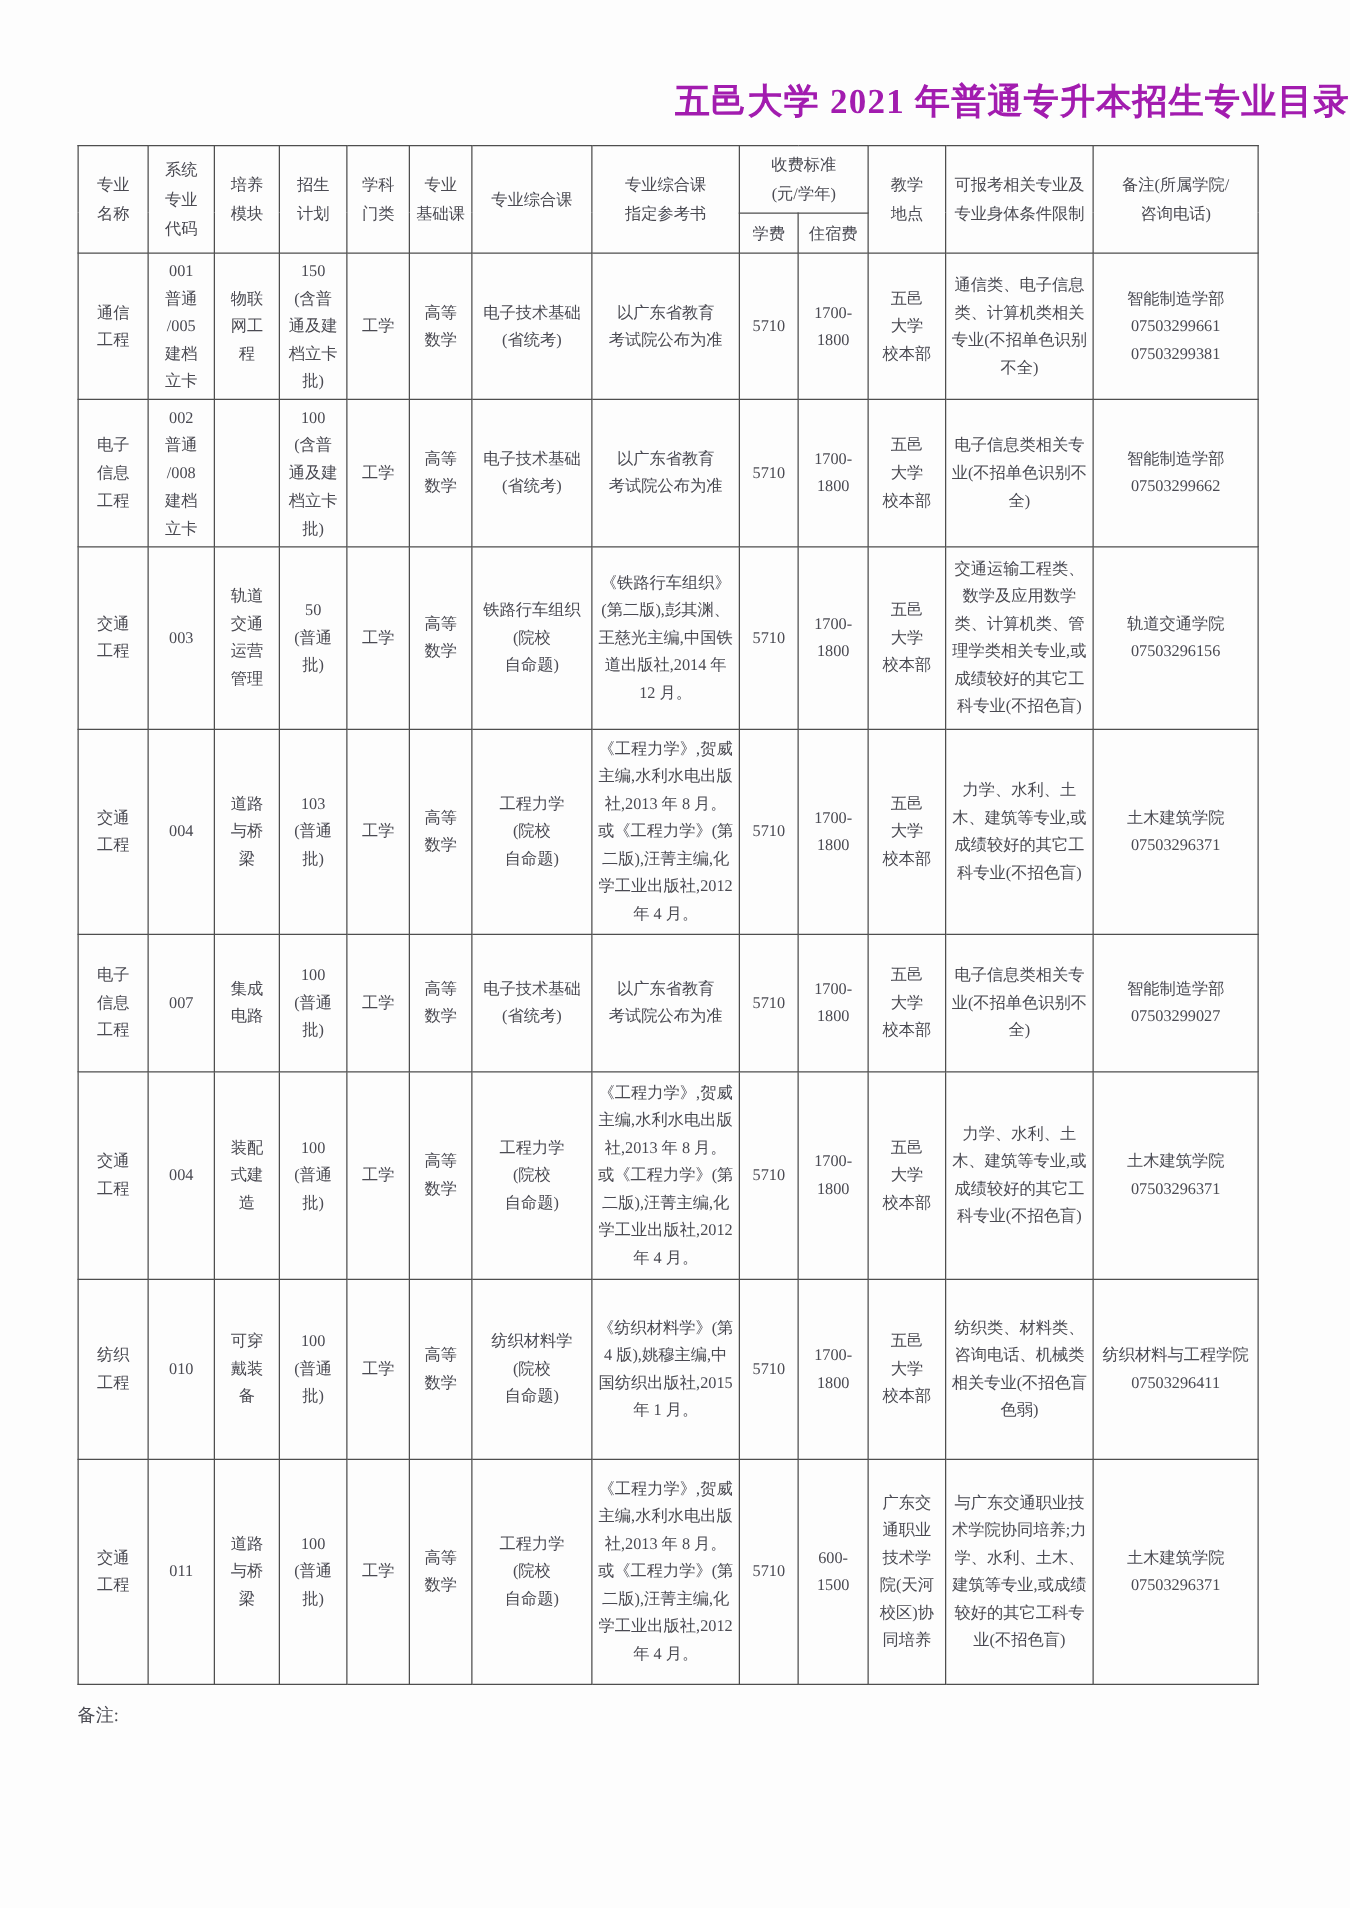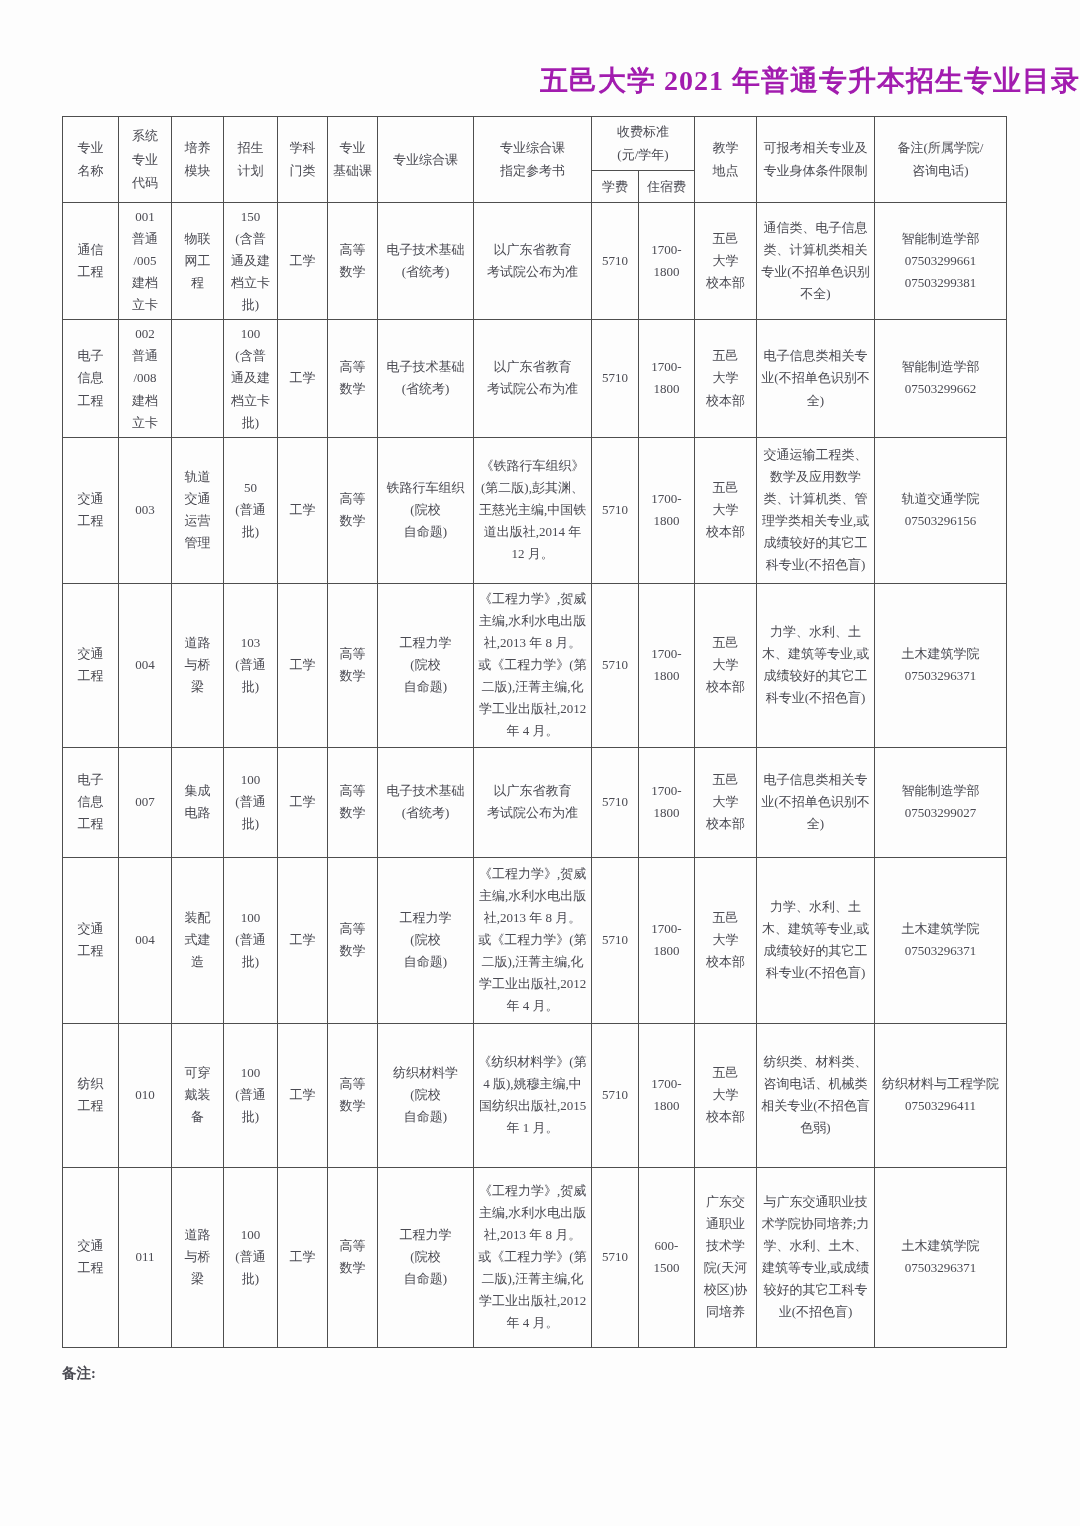--- a/index.html
+++ b/index.html
@@ -38,21 +38,20 @@
     overflow:hidden;
   }
   table.catalog th{line-height:1.8;}
   td.left{text-align:left;padding:3px 7px;margin-top:28px;}
   .notes{
     margin:14px 0 0 62px;
     width:952px;
     font-size:14.5px;
     color:#4a4a52;
     line-height:1.6;
-    font-weight:bold;
   }
   .notes .note-line{margin:0 0 13px 0;}
   .notes .note-label{margin:0 0 10px 0;}
 </style>
 </head>
 <body>
 
 <div class="page">
   <h1 class="doc-title">五邑大学 2021 年普通专升本招生专业目录</h1>
 

